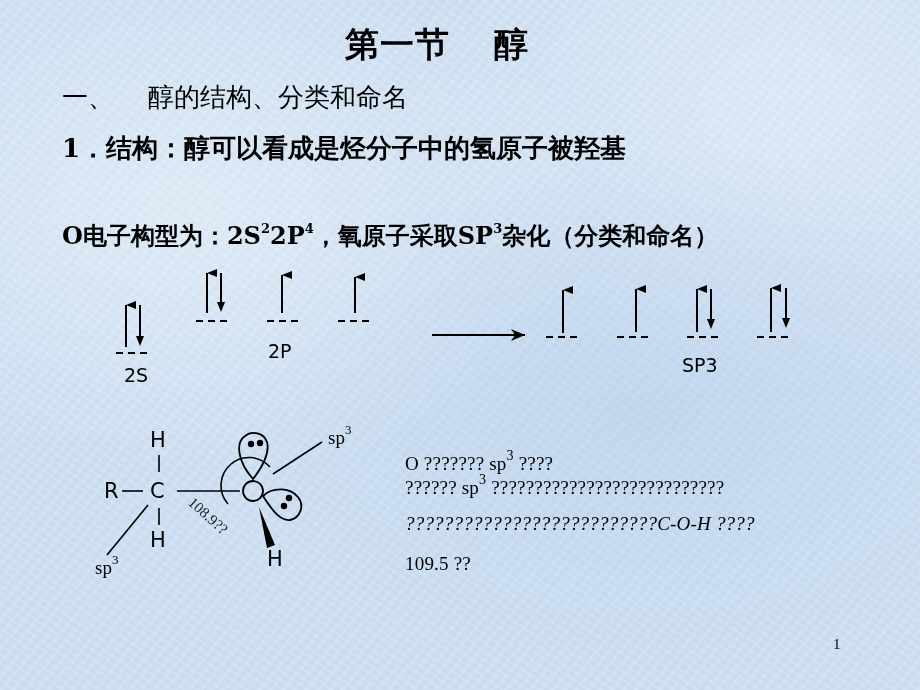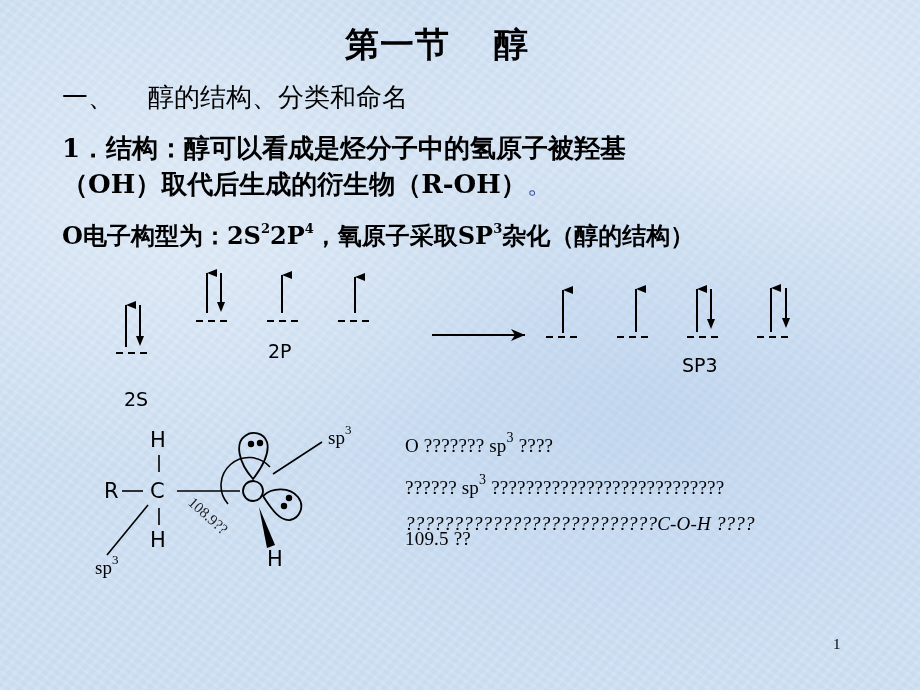--- a/index.html
+++ b/index.html
@@ -36,25 +36,24 @@
 <div class="abs title">
   <span>第一节</span><span class="gap"></span><span>醇</span>
 </div>
 
 <div class="abs h1">
   <span>一、</span><span class="gap"></span><span>醇的结构、分类和命名</span>
 </div>
 
 <div class="abs p1">
   <div>1．结构：醇可以看成是烃分子中的氢原子被羟基</div>
-  <div><span>（OH）取代后生成的衍生物（R-OH）</span><span class="dot">。</span></div>
 </div>
 
 <div class="abs p2">
-  <span>O电子构型为：2S</span><sup>2</sup><span>2P</span><sup>4</sup><span>，氧原子采取SP</span><sup>3</sup><span>杂化（醇的结构）</span>
+  <span>O电子构型为：2S</span><sup>2</sup><span>2P</span><sup>4</sup><span>，氧原子采取SP</span><sup>3</sup><span>杂化（分类和命名）</span>
 </div>
 
 <svg width="920" height="690">
   <defs>
     <marker id="ah" markerWidth="8" markerHeight="10" refX="4" refY="0" orient="auto" markerUnits="userSpaceOnUse">
       <path d="M0,10 L4,0 L8,10 Z" fill="#000"></path>
     </marker>
     <marker id="bigah" markerWidth="14" markerHeight="12" refX="14" refY="6" orient="auto" markerUnits="userSpaceOnUse">
       <path d="M0,0 L14,6 L0,12 L4,6 Z" fill="#000"></path>
     </marker>
@@ -117,31 +116,31 @@
   <g fill="#000">
     <circle cx="251" cy="444" r="3.2"></circle>
       <circle cx="260" cy="443" r="3.2"></circle>
     <circle cx="284" cy="506" r="3.2"></circle>
       <circle cx="289" cy="498" r="3.2"></circle>
 
     <path d="M259,507 L275,545 L267,548 Z"></path>
   </g>
 </svg>
 
-<div class="abs lbl" style="left:124px;top:388px;">2S</div>
+<div class="abs lbl" style="left:124px;top:364px;">2S</div>
 <div class="abs lbl" style="left:268px;top:340px;">2P</div>
 <div class="abs lbl" style="left:682px;top:354px;">SP3</div>
 
 <div class="abs lbl" style="left:150px;top:428px;font-size:21px;">H</div>
 <div class="abs lbl" style="left:104px;top:479px;font-size:21px;">R</div>
 <div class="abs lbl" style="left:150px;top:479px;font-size:21px;">C</div>
 <div class="abs lbl" style="left:150px;top:528px;font-size:21px;">H</div>
 <div class="abs lbl" style="left:267px;top:547px;font-size:21px;">H</div>
 <div class="abs" style="left:95px;top:552px;font-size:19px;font-family:'Liberation Serif',serif;"><span>sp</span><sup style="font-size:13px;vertical-align:10px;">3</sup></div>
 <div class="abs" style="left:328px;top:422px;font-size:19px;font-family:'Liberation Serif',serif;"><span>sp</span><sup style="font-size:13px;vertical-align:10px;">3</sup></div>
 <div class="abs" style="left:196px;top:494px;font-size:15px;font-family:'Liberation Serif',serif;color:#222;transform:rotate(42deg);transform-origin:0 0;">108.9??</div>
 
-<div class="abs note" style="top:430px;"><span>O ??????? sp</span><sup>3</sup><span>  ????</span></div>
+<div class="abs note" style="top:448px;"><span>O ??????? sp</span><sup>3</sup><span>  ????</span></div>
 <div class="abs note" style="top:472px;"><span>?????? sp</span><sup>3</sup><span> ???????????????????????????</span></div>
 <div class="abs note" style="top:513px;font-style:italic;">??????????????????????????C-O-H  ????</div>
-<div class="abs note" style="top:528px;">109.5 ??</div>
+<div class="abs note" style="top:553px;">109.5 ??</div>
 
 <div class="abs pg">1</div>
 
 </body></html>

